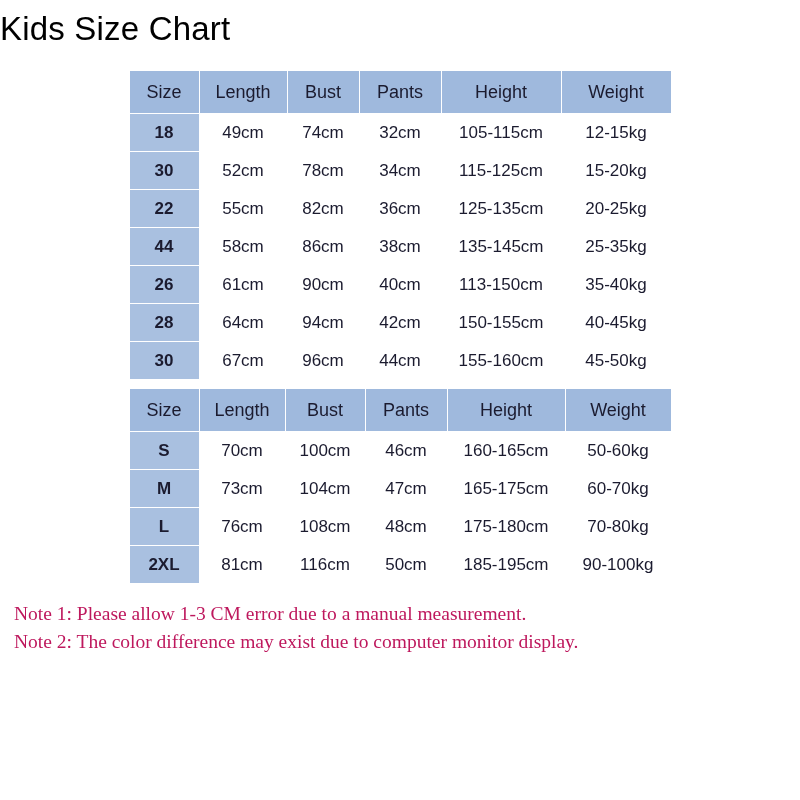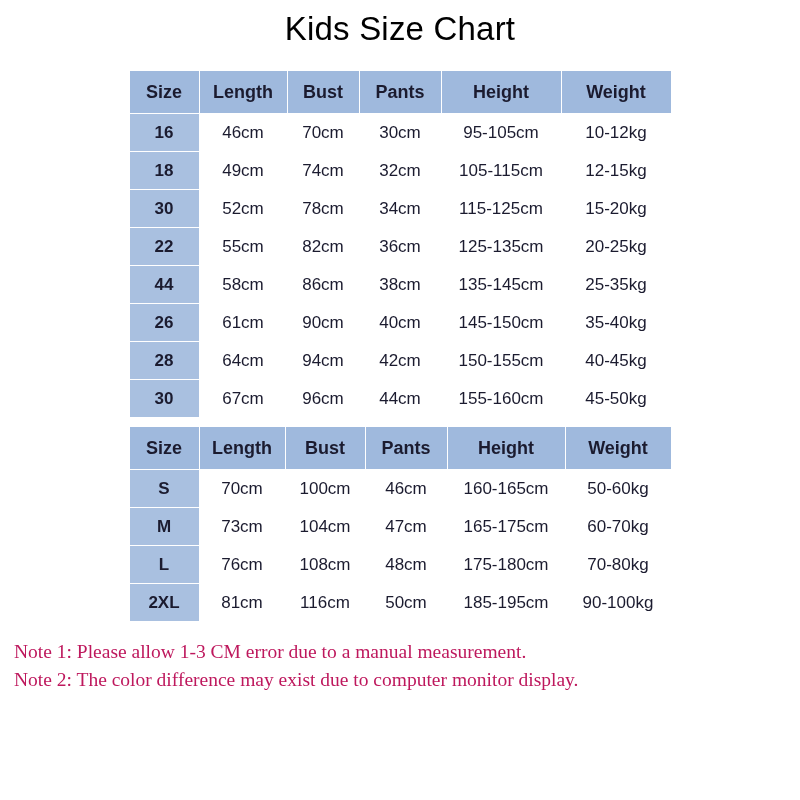--- a/index.html
+++ b/index.html
@@ -14,21 +14,21 @@
     color: #000000;
     overflow: hidden;
   }
   .page {
     width: 800px;
     height: 800px;
     position: relative;
     box-sizing: border-box;
   }
   .chart-title {
-    text-align: center;
+    text-align: left;
     font-size: 33px;
     font-weight: 400;
     letter-spacing: 0.2px;
     color: #000;
   }
   .kids-title { margin-top: 10px; }
   .adults-title { margin-top: 22px; }
 
   .table-wrap {
     display: flex;
@@ -46,21 +46,21 @@
     text-align: center;
     font-size: 17px;
     color: #1b1b2f;
     padding: 0;
     height: 37px;
     vertical-align: middle;
     font-weight: normal;
   }
   table.size-table thead th {
     background: #9fb9dd;
-    font-weight: bold;
+    font-weight: normal;
     font-size: 18px;
     height: 42px;
   }
   table.size-table tbody td.size-cell {
     background: #a9c0e0;
     font-weight: bold;
   }
   table.size-table tbody td.data-cell {
     background: #ffffff;
   }
@@ -115,28 +115,20 @@
           <th>Size</th>
           <th>Length</th>
           <th>Bust</th>
           <th>Pants</th>
           <th>Height</th>
           <th>Weight</th>
         </tr>
       </thead>
       <tbody>
         <tr>
-          <td class="size-cell">16</td>
-          <td class="data-cell">46cm</td>
-          <td class="data-cell">70cm</td>
-          <td class="data-cell">30cm</td>
-          <td class="data-cell">95-105cm</td>
-          <td class="data-cell">10-12kg</td>
-        </tr>
-        <tr>
           <td class="size-cell">18</td>
           <td class="data-cell">49cm</td>
           <td class="data-cell">74cm</td>
           <td class="data-cell">32cm</td>
           <td class="data-cell">105-115cm</td>
           <td class="data-cell">12-15kg</td>
         </tr>
         <tr>
           <td class="size-cell">30</td>
           <td class="data-cell">52cm</td>
@@ -159,21 +151,21 @@
           <td class="data-cell">86cm</td>
           <td class="data-cell">38cm</td>
           <td class="data-cell">135-145cm</td>
           <td class="data-cell">25-35kg</td>
         </tr>
         <tr>
           <td class="size-cell">26</td>
           <td class="data-cell">61cm</td>
           <td class="data-cell">90cm</td>
           <td class="data-cell">40cm</td>
-          <td class="data-cell">145-150cm</td>
+          <td class="data-cell">113-150cm</td>
           <td class="data-cell">35-40kg</td>
         </tr>
         <tr>
           <td class="size-cell">28</td>
           <td class="data-cell">64cm</td>
           <td class="data-cell">94cm</td>
           <td class="data-cell">42cm</td>
           <td class="data-cell">150-155cm</td>
           <td class="data-cell">40-45kg</td>
         </tr>

